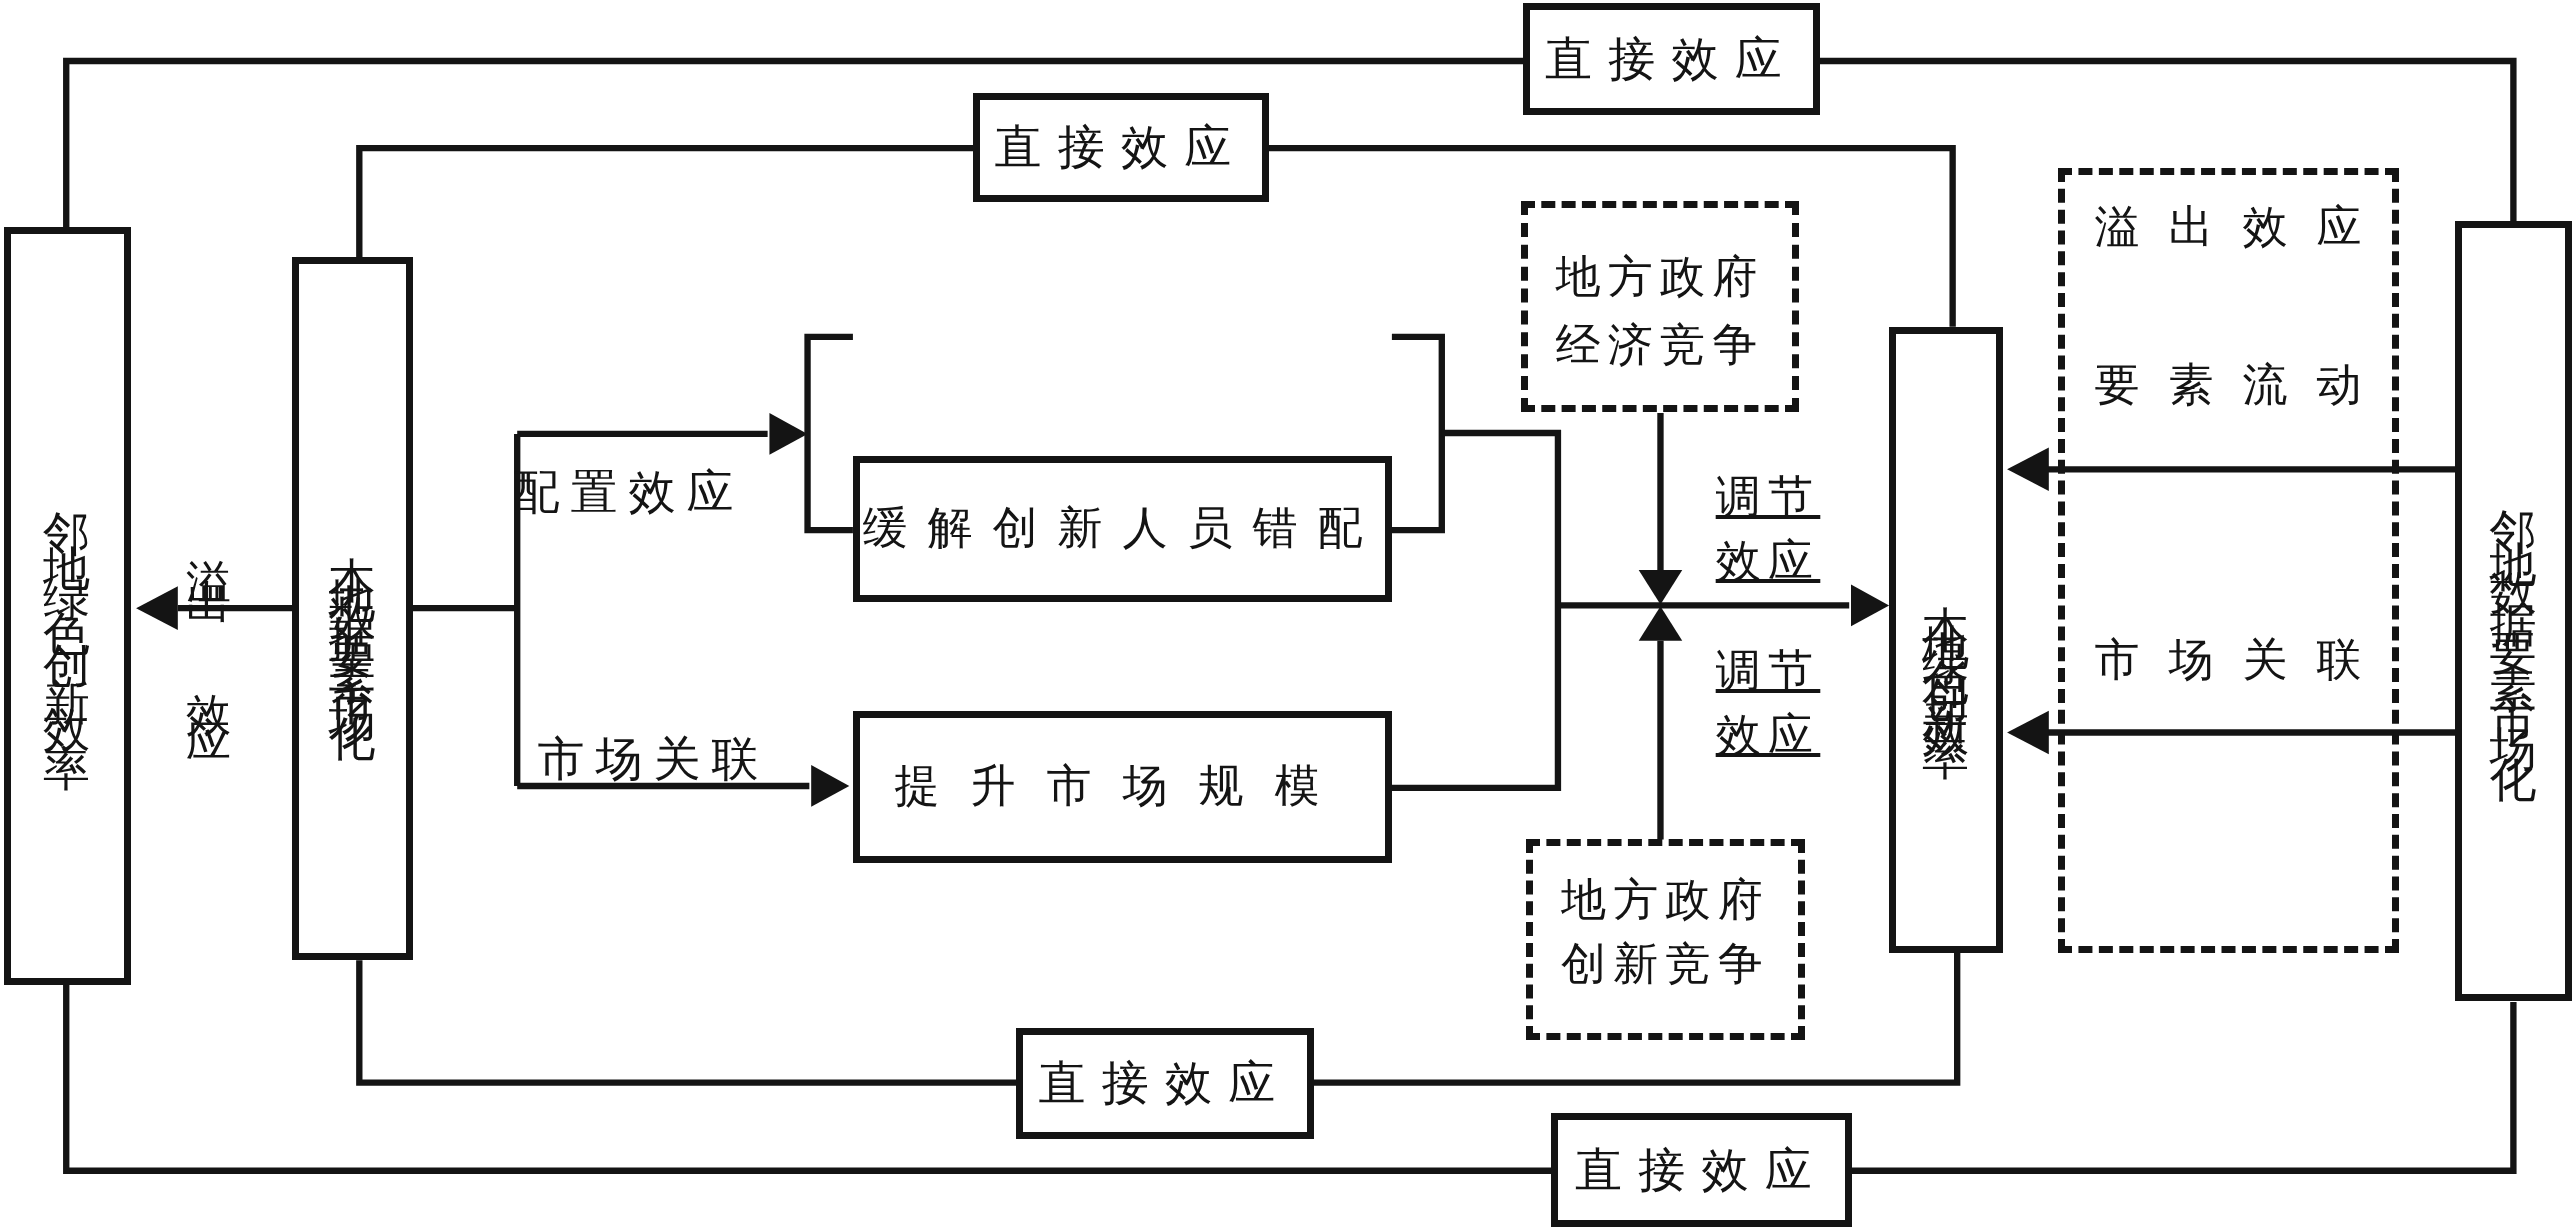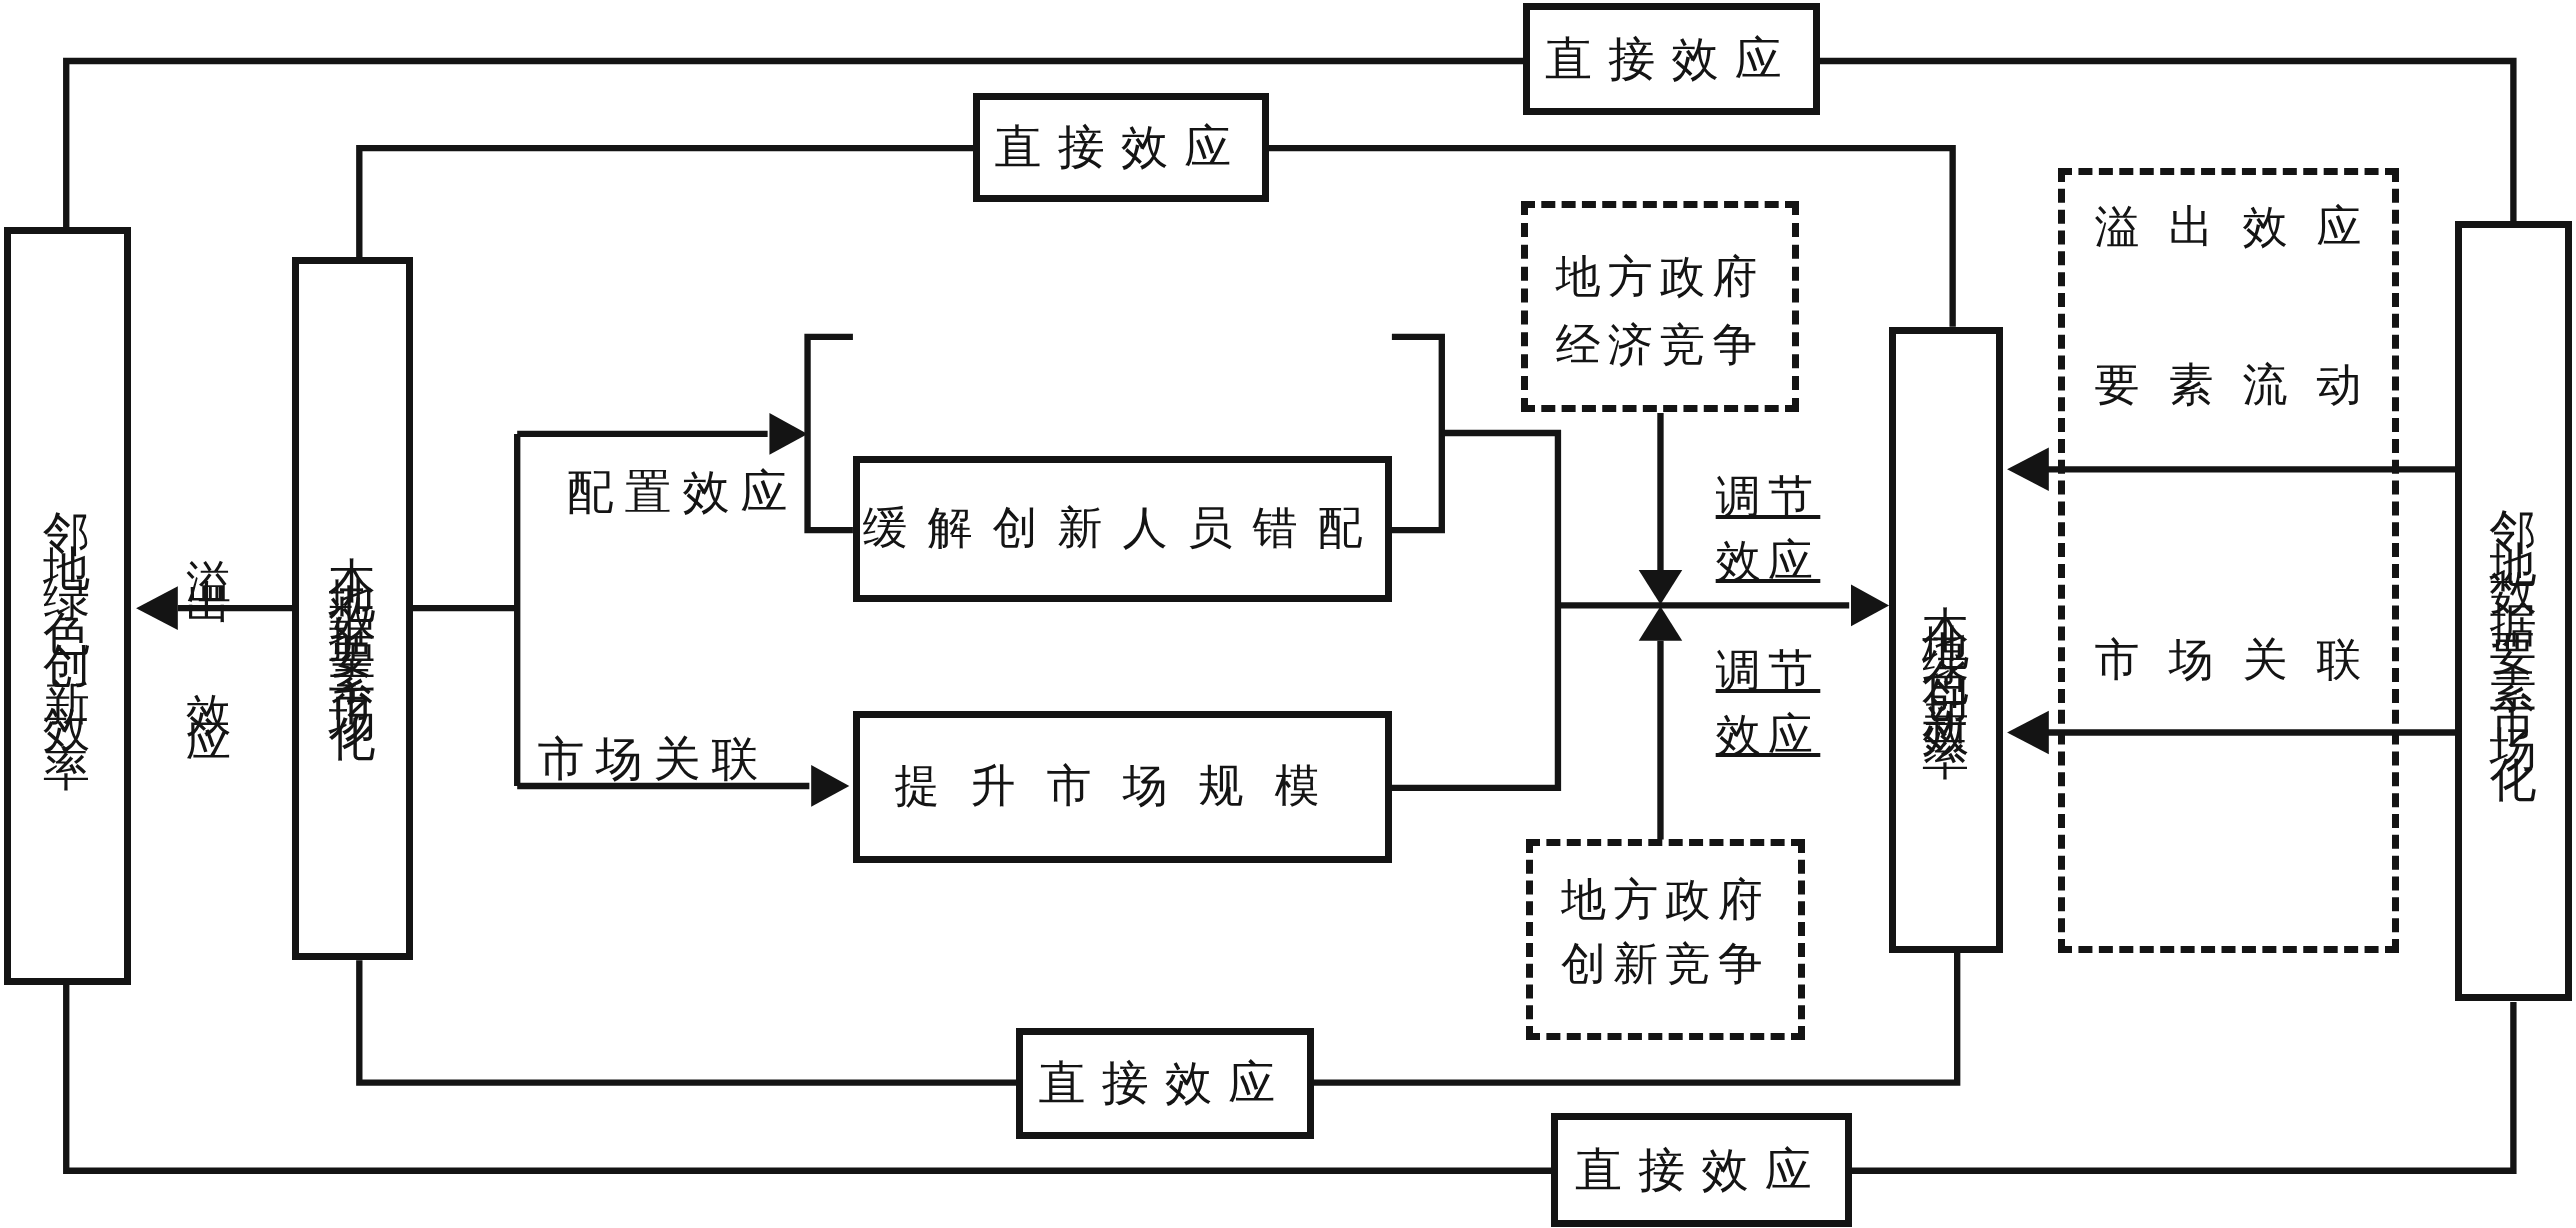--- a/index.html
+++ b/index.html
@@ -180,21 +180,21 @@
     <span>市场关联</span>
   </div>
 
   <div class="flabel" style="left:163px; top:485px; width:91px; height:118px; font-size:45px;">
     <span class="vtext" style="letter-spacing:20px;">溢出</span>
   </div>
   <div class="flabel" style="left:163px; top:620px; width:91px; height:118px; font-size:45px;">
     <span class="vtext" style="letter-spacing:20px;">效应</span>
   </div>
 
-  <div class="flabel" style="left:568px; top:461px; width:229px; height:62px; font-size:47px; letter-spacing:11px;">
+  <div class="flabel" style="left:514px; top:461px; width:229px; height:62px; font-size:47px; letter-spacing:11px;">
     <span>配置效应</span>
   </div>
 
   <div class="flabel" style="left:539px; top:728px; width:229px; height:62px; font-size:47px; letter-spacing:11px;">
     <span>市场关联</span>
   </div>
 
   <div class="wraplabel" style="left:1700px; top:465px; width:136px; font-size:45px; letter-spacing:7.3px; line-height:64px;">
     <span>调节效应</span>
   </div>

